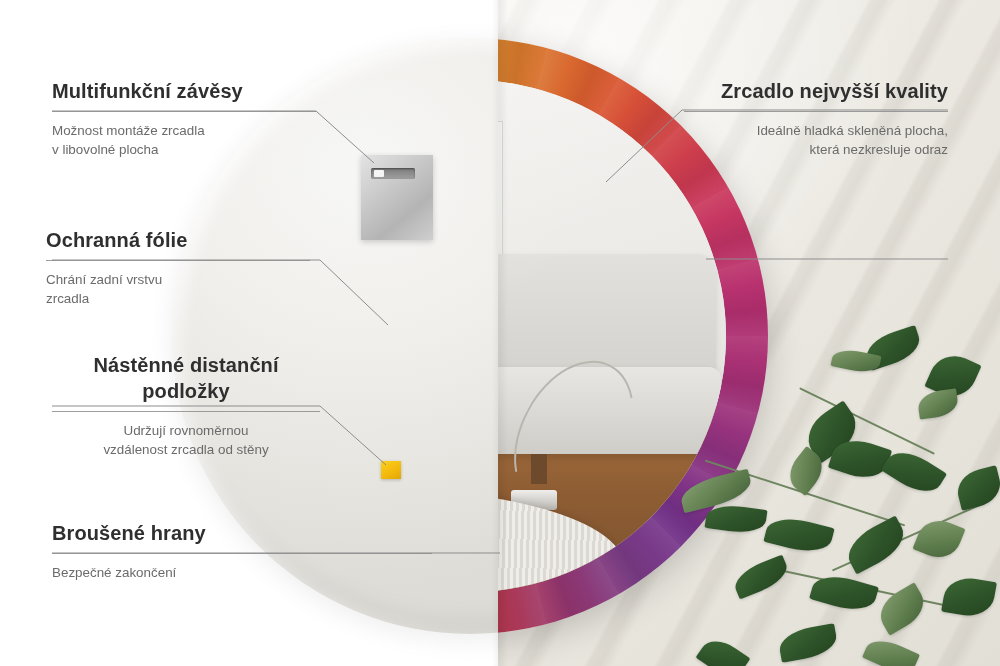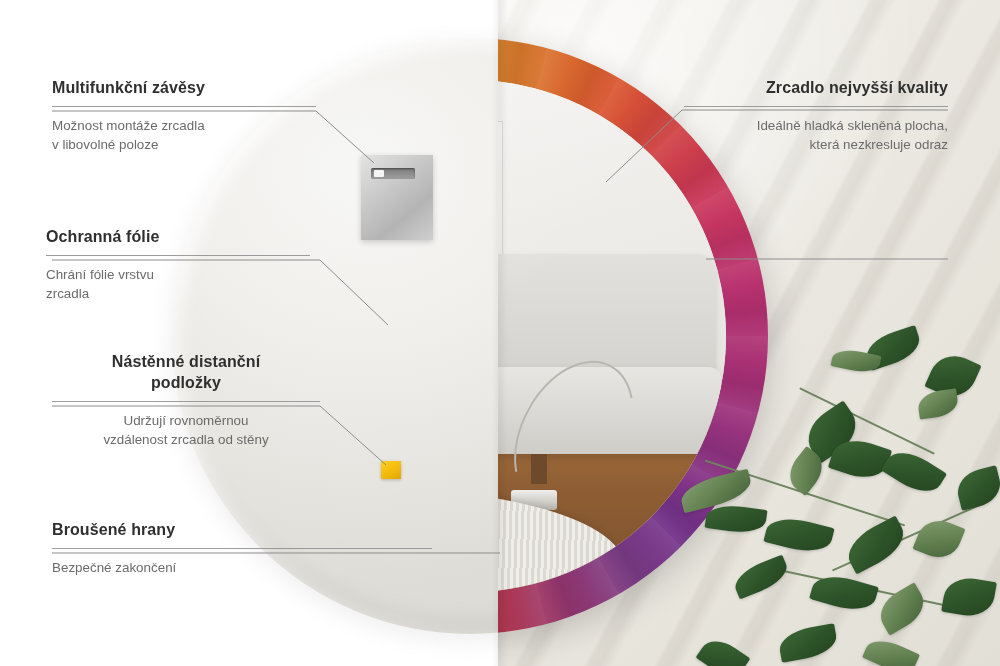--- a/index.html
+++ b/index.html
@@ -149,21 +149,21 @@
   }
   .pad{
     position:absolute;left:381px;top:461px;width:20px;height:18px;
     background:linear-gradient(150deg,#fdd01e 0%,#f2b80c 60%,#e0a706 100%);
     box-shadow:0 1px 3px rgba(0,0,0,0.22);
   }
 
   
   .callout{position:absolute;}
   .callout .title{
-    font-size:16px;font-weight:bold;color:#2f2f2f;line-height:1.3;letter-spacing:.1px;
+    font-size:20px;font-weight:bold;color:#2f2f2f;line-height:1.3;letter-spacing:.1px;
     margin:0 0 7px 0;white-space:pre-line;
   }
   .callout .rule{height:1px;background:#8d8d8d;opacity:.85;margin:0 0 9px 0;}
   .callout .desc{
     font-size:13.4px;color:#6b6b6b;line-height:1.42;margin:0;white-space:pre-line;
   }
   .callout.right .title,.callout.right .desc{text-align:right;}
 
   
   .lead{position:absolute;stroke:#8d8d8d;fill:none;stroke-width:1;}
@@ -248,27 +248,27 @@
     <polyline class="lead" points="52,406 320,406 386,465"></polyline>
     <polyline class="lead" points="52,553 432,553 500,553"></polyline>
     <polyline class="lead" points="948,110 682,110 606,182"></polyline>
     <polyline class="lead" points="948,259 706,259"></polyline>
   </svg>
 
   <div class="callout" style="left:52px;top:78px;width:264px;">
     <div class="title">Multifunkční závěsy</div>
     <div class="rule"></div>
     <div class="desc">Možnost montáže zrcadla
-v libovolné poloze</div>
+v libovolné plocha</div>
   </div>
 
   <div class="callout" style="left:46px;top:227px;width:264px;">
     <div class="title">Ochranná fólie</div>
     <div class="rule"></div>
-    <div class="desc">Chrání fólie vrstvu
+    <div class="desc">Chrání zadní vrstvu
 zrcadla</div>
   </div>
 
   <div class="callout" style="left:52px;top:352px;width:268px;text-align:center;">
     <div class="title">Nástěnné distanční
 podložky</div>
     <div class="rule"></div>
     <div class="desc">Udržují rovnoměrnou
 vzdálenost zrcadla od stěny</div>
   </div>

